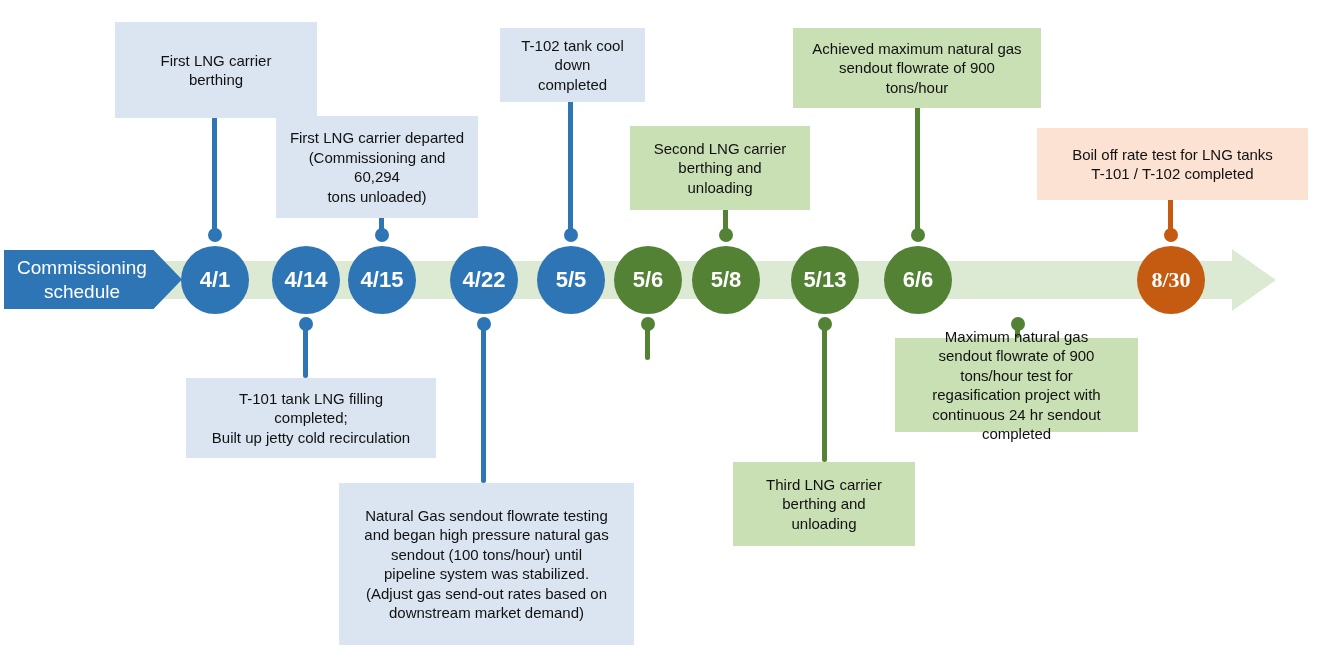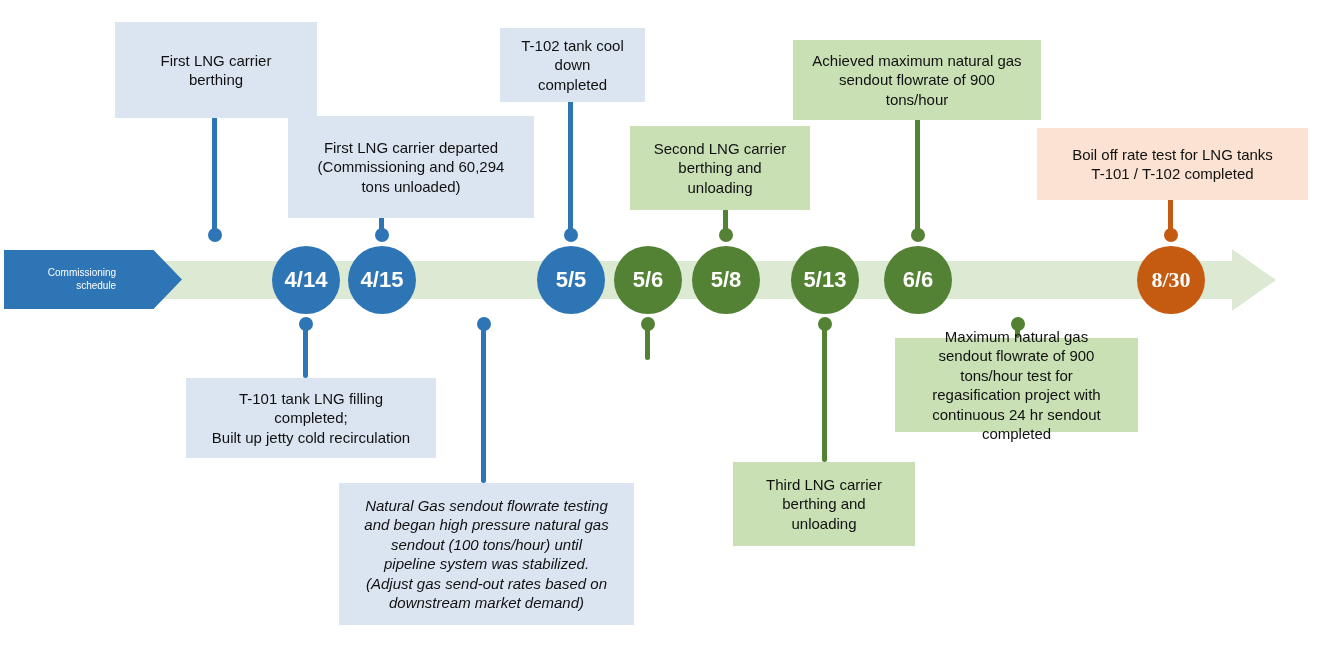--- a/index.html
+++ b/index.html
@@ -10,21 +10,21 @@
   
   .band { position:absolute; left:98px; top:261px; width:1134px; height:38px; background:#dcead3; }
   .band-head { position:absolute; left:1232px; top:249px; width:0; height:0;
                border-top:31px solid transparent; border-bottom:31px solid transparent;
                border-left:44px solid #dcead3; }
 
   
   .banner { position:absolute; left:4px; top:250px; width:178px; height:59px;
             background:#2e75b6; clip-path:polygon(0 0,84% 0,100% 50%,84% 100%,0 100%);
             color:#fff; display:flex; align-items:center; justify-content:center;
-            text-align:right; font-size:10px; line-height:1.25; padding-right:22px;
+            text-align:center; font-size:19px; line-height:1.25; padding-right:22px;
             white-space:pre-line; }
 
   
   .node { position:absolute; top:246px; width:68px; height:68px; border-radius:50%;
           color:#fff; font-weight:bold; font-size:22px; display:flex;
           align-items:center; justify-content:center; z-index:3; }
   .node.blue   { background:#2e75b6; }
   .node.green  { background:#548235; }
   .node.orange { background:#c55a11; }
 
@@ -76,50 +76,52 @@
   <div class="dot green" style="left:719px;  top:228px;"></div>
   <div class="dot green" style="left:911px;  top:228px;"></div>
   <div class="dot orange" style="left:1164px; top:228px;"></div>
 
   <div class="dot blue" style="left:299px;  top:317px;"></div>
   <div class="dot blue" style="left:477px;  top:317px;"></div>
   <div class="dot green" style="left:641px;  top:317px;"></div>
   <div class="dot green" style="left:818px;  top:317px;"></div>
   <div class="dot green" style="left:1011px; top:317px;"></div>
 
+  <div class="node blue" style="left:181px;">4/1</div>
   <div class="node blue" style="left:272px;">4/14</div>
   <div class="node blue" style="left:348px;">4/15</div>
+  <div class="node blue" style="left:450px;">4/22</div>
   <div class="node blue" style="left:537px;">5/5</div>
   <div class="node green" style="left:614px;">5/6</div>
   <div class="node green" style="left:692px;">5/8</div>
   <div class="node green" style="left:791px;">5/13</div>
   <div class="node green" style="left:884px;">6/6</div>
   <div class="node orange" style="left:1137px;font-family:Liberation Serif, serif;">8/30</div>
 
   <div class="callout blue" style="left:115px;  top:22px;  width:202px; height:96px;">First LNG carrier
 berthing</div>
-  <div class="callout blue" style="left:288px;  top:116px; width:246px; height:102px;">First LNG carrier departed
+  <div class="callout blue" style="left:276px;  top:116px; width:202px; height:102px;">First LNG carrier departed
 (Commissioning and 60,294
 tons unloaded)</div>
   <div class="callout blue" style="left:500px;  top:28px;  width:145px; height:74px;">T-102 tank cool
 down
 completed</div>
   <div class="callout green" style="left:630px;  top:126px; width:180px; height:84px;">Second LNG carrier
 berthing and
 unloading</div>
-  <div class="callout green" style="left:793px;  top:40px;  width:248px; height:80px;">Achieved maximum natural gas
+  <div class="callout green" style="left:793px;  top:28px;  width:248px; height:80px;">Achieved maximum natural gas
 sendout flowrate of 900
 tons/hour</div>
   <div class="callout orange" style="left:1037px; top:128px; width:271px; height:72px;">Boil off rate test for LNG tanks
 T-101 / T-102 completed</div>
 
   <div class="callout blue" style="left:186px; top:378px; width:250px; height:80px;">T-101 tank LNG filling
 completed;
 Built up jetty cold recirculation</div>
-  <div class="callout blue" style="left:339px; top:483px; width:295px; height:142px;font-style:italic;">Natural Gas sendout flowrate testing
+  <div class="callout blue" style="left:339px; top:483px; width:295px; height:162px;">Natural Gas sendout flowrate testing
 and began high pressure natural gas
 sendout (100 tons/hour) until
 pipeline system was stabilized.
 (Adjust gas send-out rates based on
 downstream market demand)</div>
   <div class="callout green" style="left:733px; top:462px; width:182px; height:84px;">Third LNG carrier
 berthing and
 unloading</div>
   <div class="callout green" style="left:895px; top:338px; width:243px; height:94px;">Maximum natural gas
 sendout flowrate of 900

